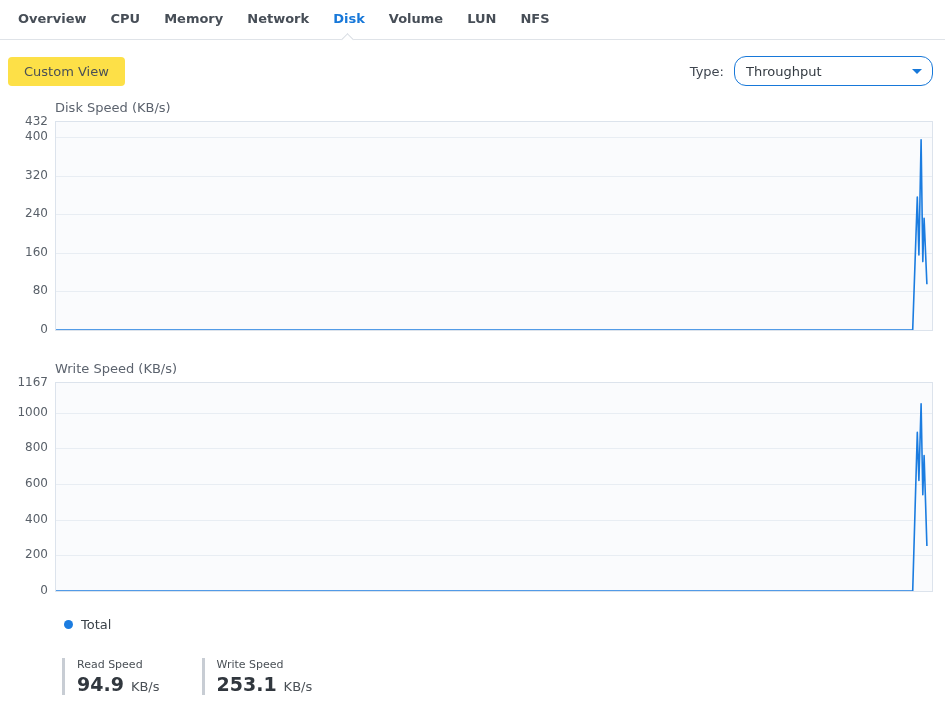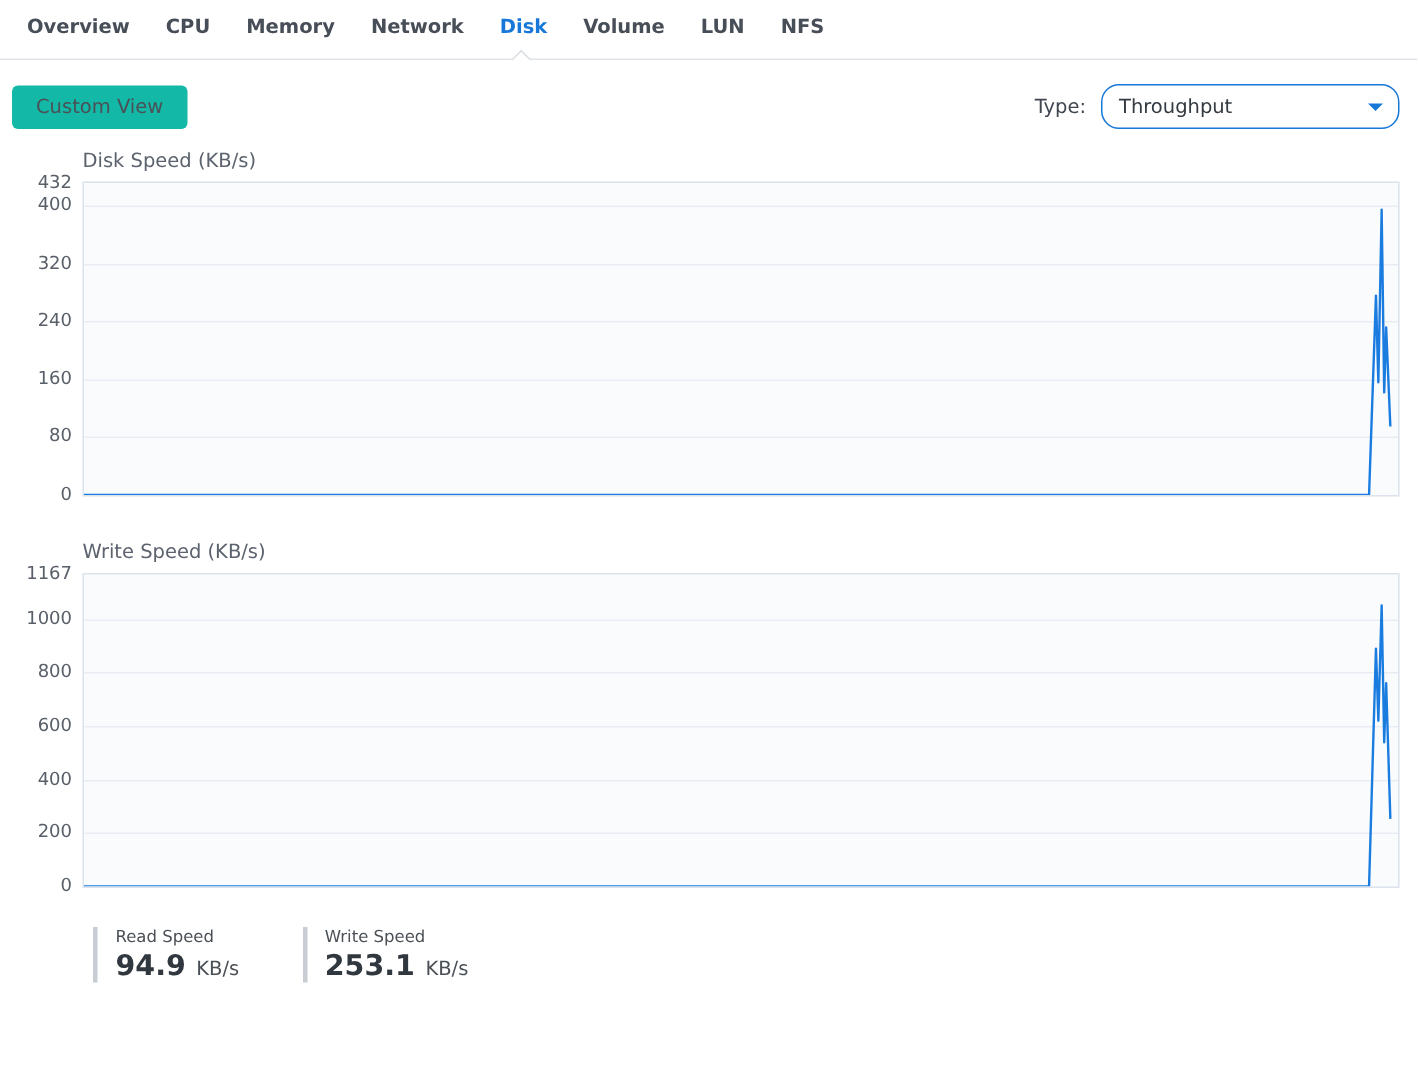--- a/index.html
+++ b/index.html
@@ -50,21 +50,21 @@
   
   .toolbar {
     display: flex;
     align-items: center;
     justify-content: space-between;
     margin-top: 16px;
     padding: 0 12px 0 8px;
     height: 30px;
   }
   .btn {
-    background: #14b8a6;
+    background: #fde047;
     border: none;
     border-radius: 4px;
     color: #4a5056;
     font-family: inherit;
     font-size: 13px;
     padding: 7px 16px;
     cursor: pointer;
   }
   .type-group { display: flex; align-items: center; }
   .type-label { color: #3f4650; margin-right: 10px; }
@@ -229,20 +229,24 @@
           <div class="gridline" style="top: 101.059px;"></div>
           <div class="gridline" style="top: 65.4122px;"></div>
           <div class="gridline" style="top: 29.7652px;"></div>
           <svg width="876" height="208">
             <polyline points="0.0,208.0 856.7,208.0 861.3,49.4 862.9,97.5 865.1,20.7 866.8,111.8 868.1,72.5 870.9,162.9" fill="none" stroke="#1b7ce0" stroke-width="1.6" stroke-linejoin="round"></polyline>
           </svg>
         </div>
     </div>
   </div>
 
+  <div class="legend">
+    <span class="dot"></span>
+    <span class="legend-label">Total</span>
+  </div>
 
   <div class="stats">
     <div class="stat">
       <div class="stat-label">Read Speed</div>
       <div class="stat-valrow">
         <span class="stat-value">94.9</span>
         <span class="stat-unit">KB/s</span>
       </div>
     </div>
     <div class="stat">

